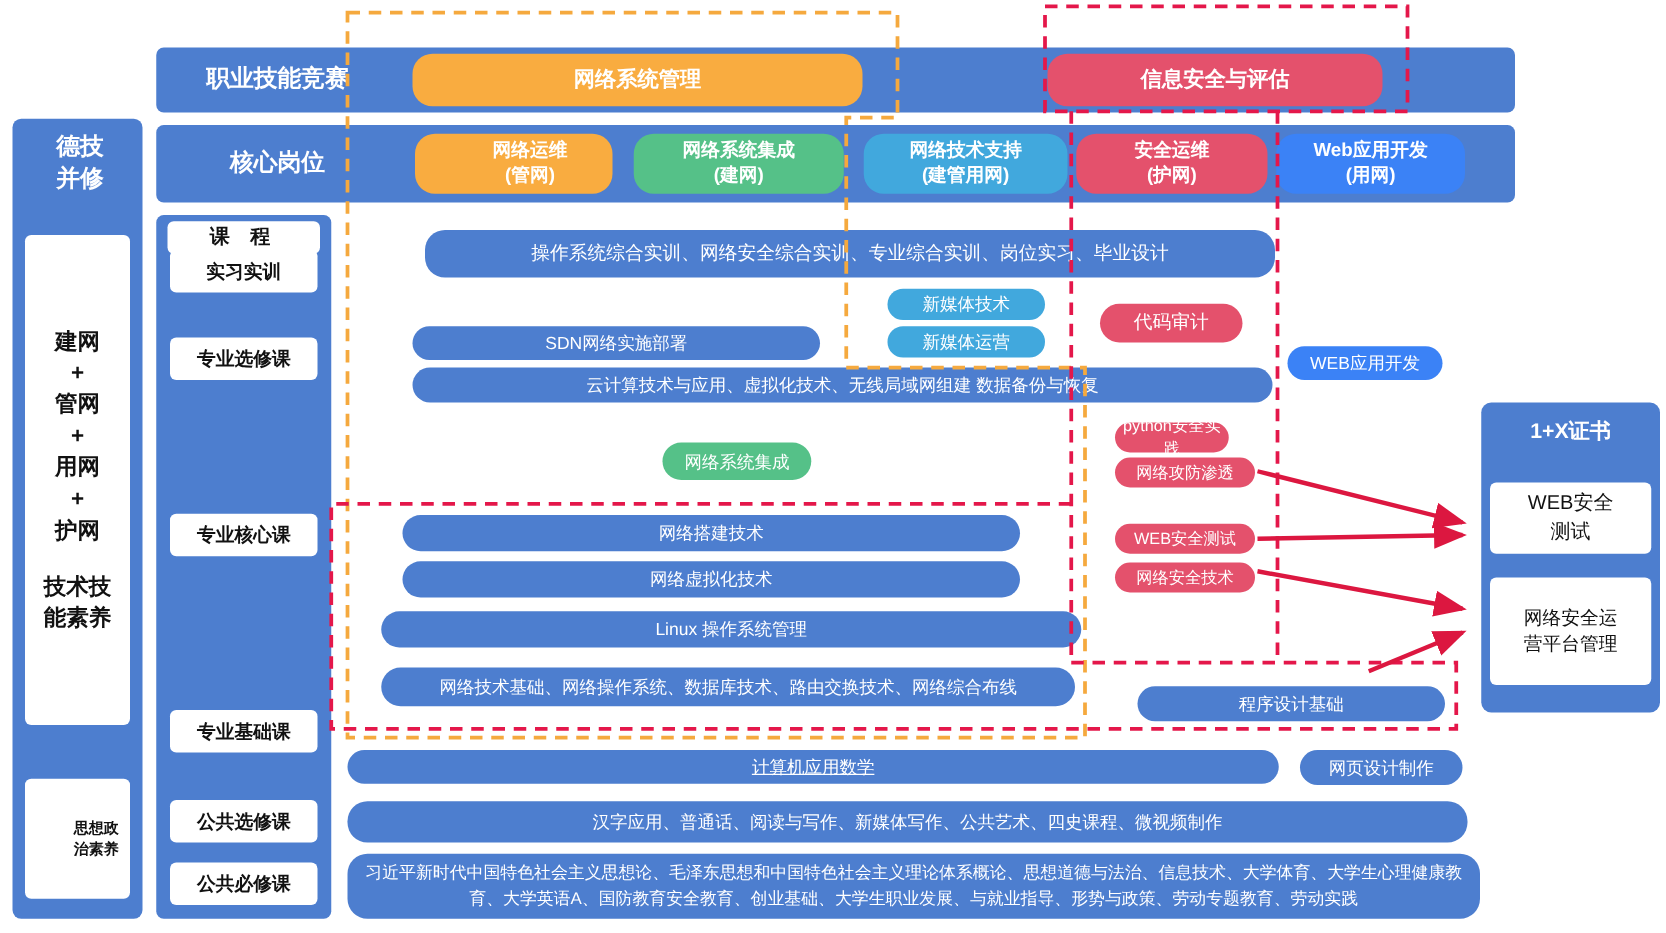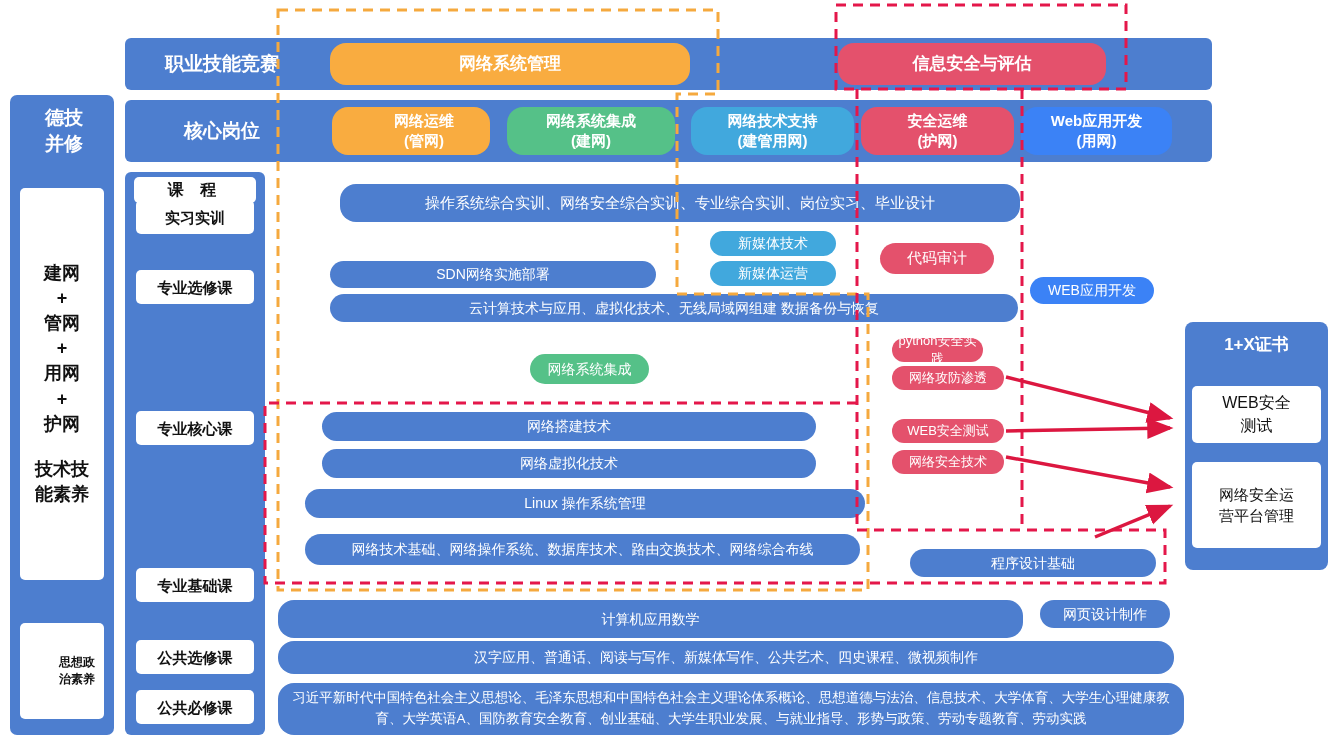--- a/index.html
+++ b/index.html
@@ -83,21 +83,21 @@
   <div class="box c-pink" style="left:892px;top:338px;width:91px;height:24px;font-size:13px;">python安全实践</div>
   <div class="box c-green" style="left:530px;top:354px;width:119px;height:30px;font-size:14px;">网络系统集成</div>
   <div class="box c-pink" style="left:892px;top:366px;width:112px;height:24px;font-size:13px;">网络攻防渗透</div>
   <div class="box c-blue" style="left:322px;top:412px;width:494px;height:29px;font-size:14px;">网络搭建技术</div>
   <div class="box c-pink" style="left:892px;top:419px;width:112px;height:24px;font-size:13px;">WEB安全测试</div>
   <div class="box c-blue" style="left:322px;top:449px;width:494px;height:29px;font-size:14px;">网络虚拟化技术</div>
   <div class="box c-pink" style="left:892px;top:450px;width:112px;height:24px;font-size:13px;">网络安全技术</div>
   <div class="box c-blue" style="left:305px;top:489px;width:560px;height:29px;font-size:14px;">Linux 操作系统管理</div>
   <div class="box c-blue" style="left:305px;top:534px;width:555px;height:31px;font-size:14px;">网络技术基础、网络操作系统、数据库技术、路由交换技术、网络综合布线</div>
   <div class="box c-blue" style="left:910px;top:549px;width:246px;height:28px;font-size:14px;">程序设计基础</div>
-  <div class="box c-blue" style="left:278px;top:600px;width:745px;height:38px;font-size:14px;">计算机应用数学</div>
+  <div class="box c-blue" style="left:278px;top:600px;width:745px;height:27px;font-size:14px;text-decoration:underline;">计算机应用数学</div>
   <div class="box c-blue" style="left:1040px;top:600px;width:130px;height:28px;font-size:14px;">网页设计制作</div>
   <div class="box c-blue" style="left:278px;top:641px;width:896px;height:33px;font-size:14px;">汉字应用、普通话、阅读与写作、新媒体写作、公共艺术、四史课程、微视频制作</div>
   <div class="box c-blue" style="left:278px;top:683px;width:906px;height:52px;font-size:13.5px;line-height:1.55;padding:0 14px;">习近平新时代中国特色社会主义思想论、毛泽东思想和中国特色社会主义理论体系概论、思想道德与法治、信息技术、大学体育、大学生心理健康教育、大学英语A、国防教育安全教育、创业基础、大学生职业发展、与就业指导、形势与政策、劳动专题教育、劳动实践</div>
 
   <div class="panel c-blue" style="left:1185px;top:322px;width:143px;height:248px;border-radius:8px;"></div>
   <div class="bar-label" style="left:1185px;top:330px;width:143px;height:30px;font-size:17px;">1+X证书</div>
   <div class="white-box pre" style="left:1192px;top:386px;width:129px;height:57px;font-size:16px;font-weight:normal;">WEB安全
 测试</div>
   <div class="white-box pre" style="left:1192px;top:462px;width:129px;height:86px;font-size:15px;font-weight:normal;">网络安全运
 营平台管理</div>

